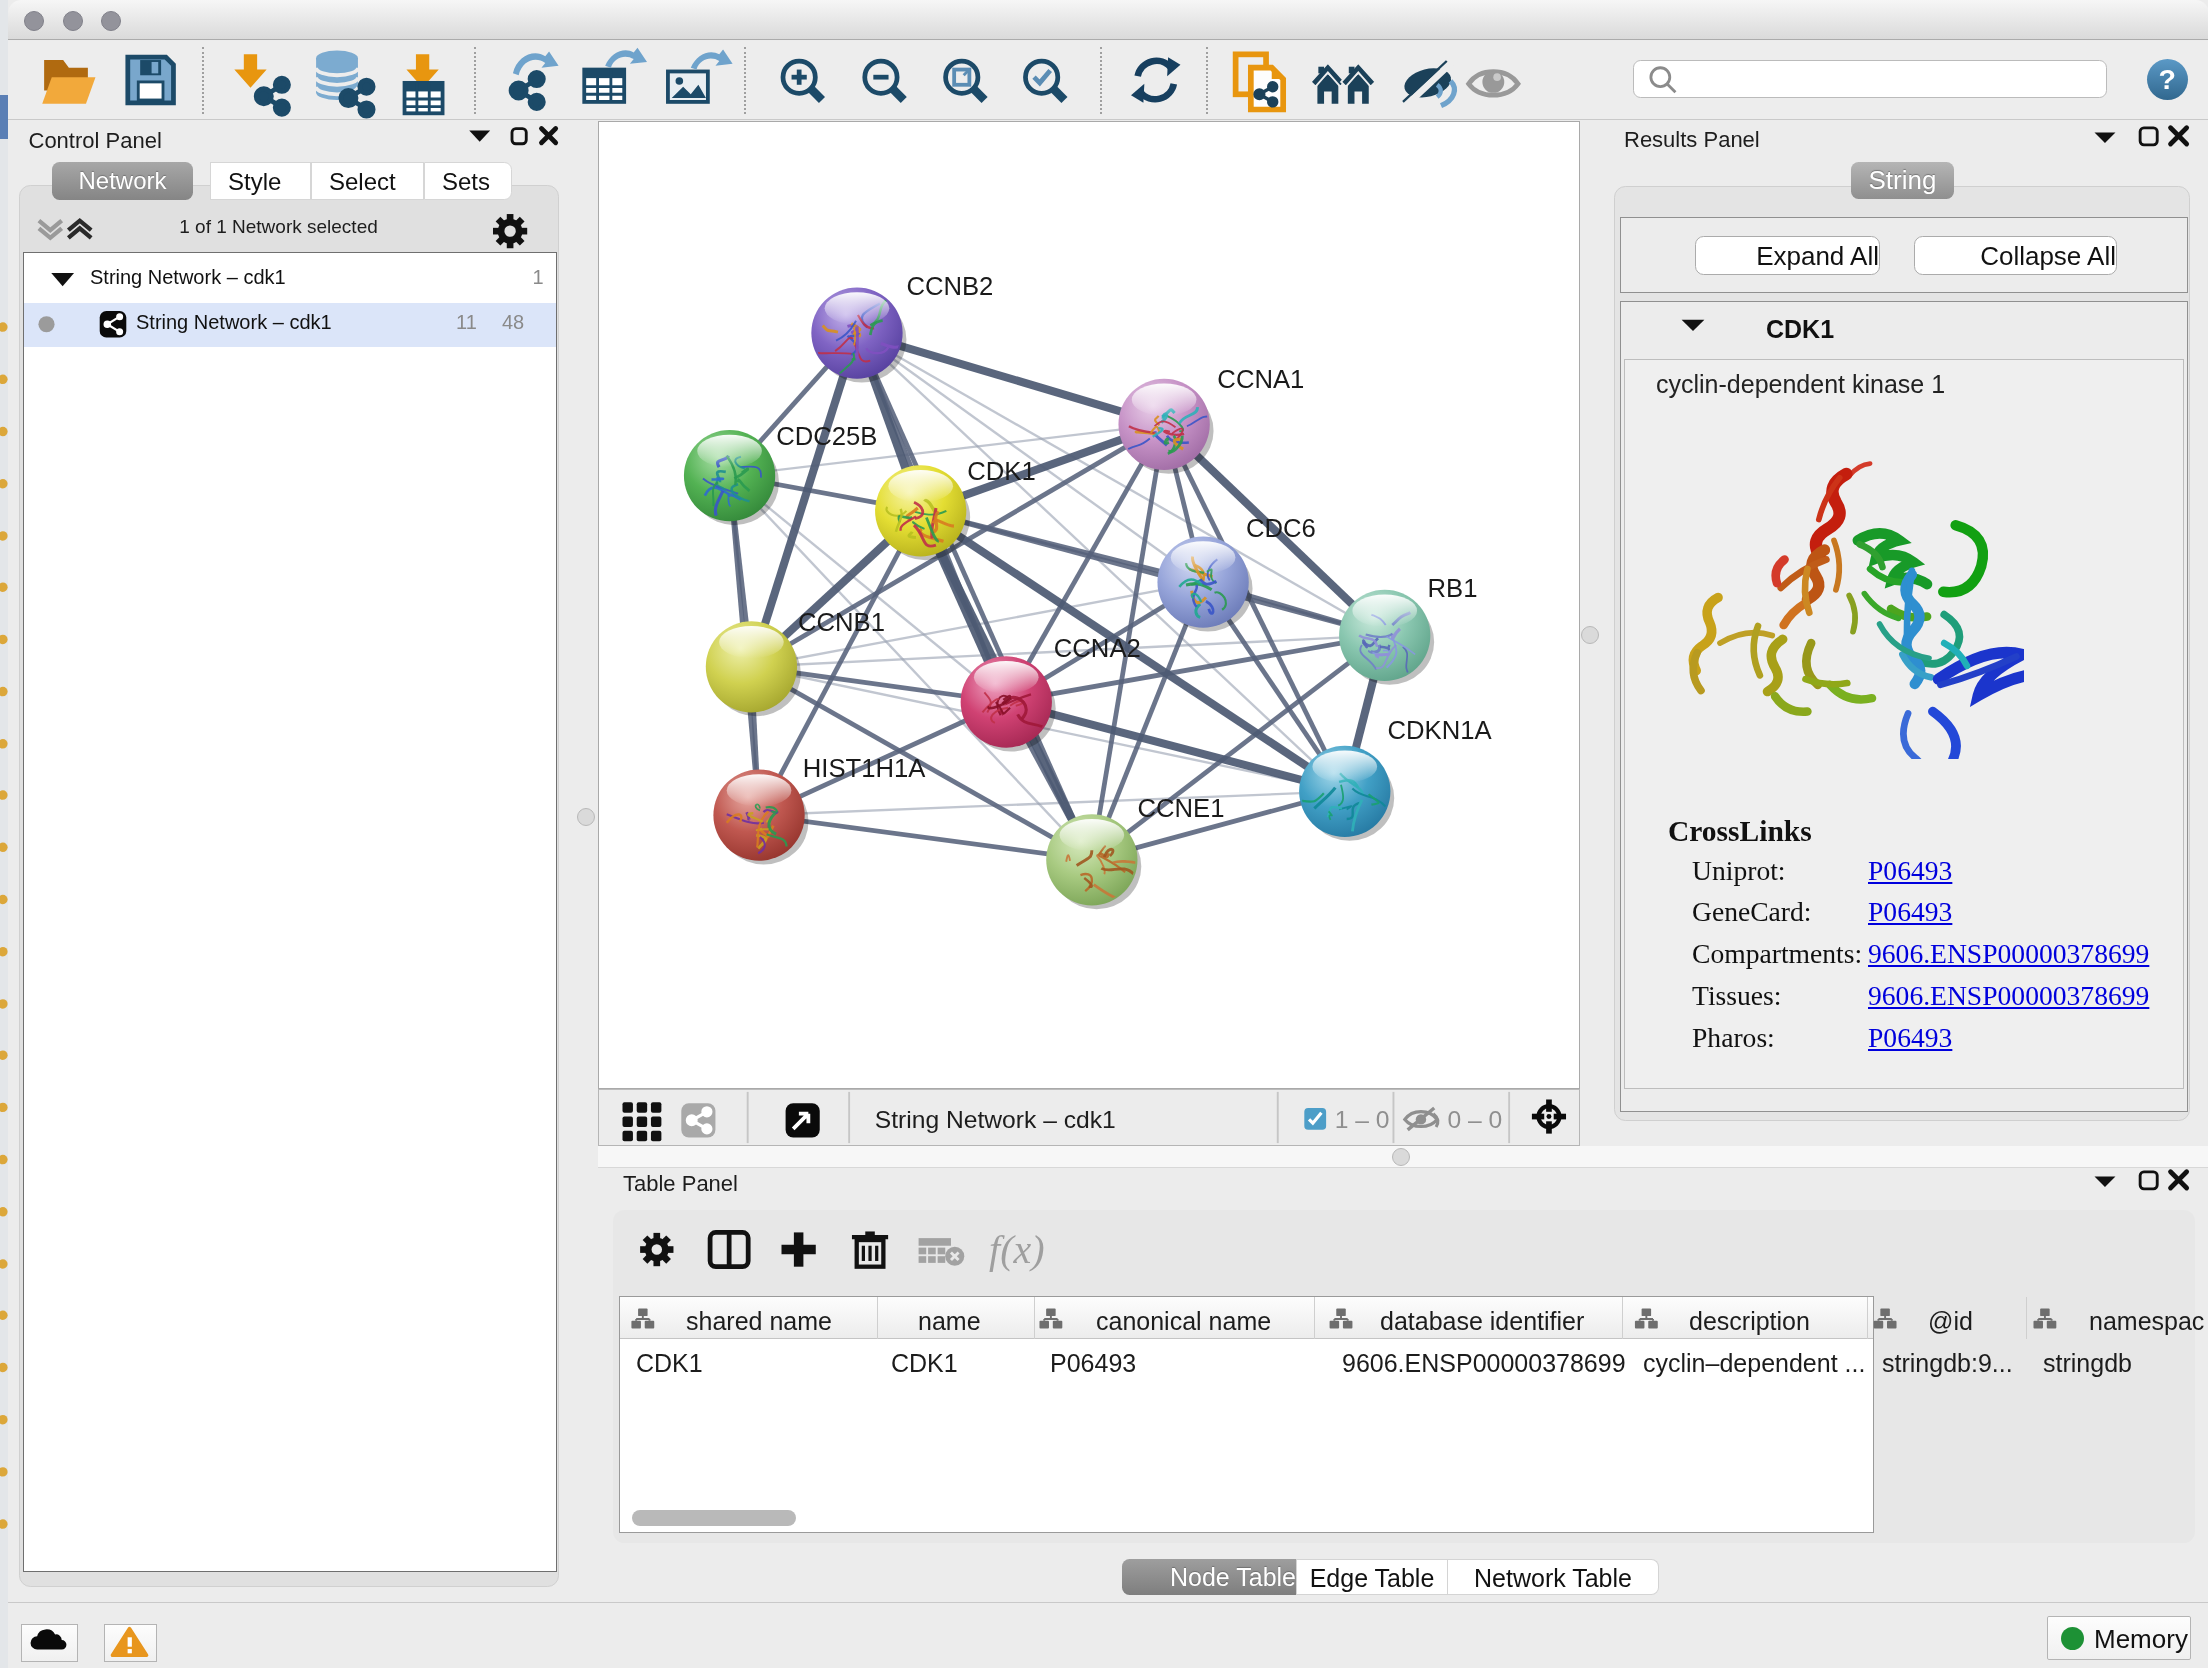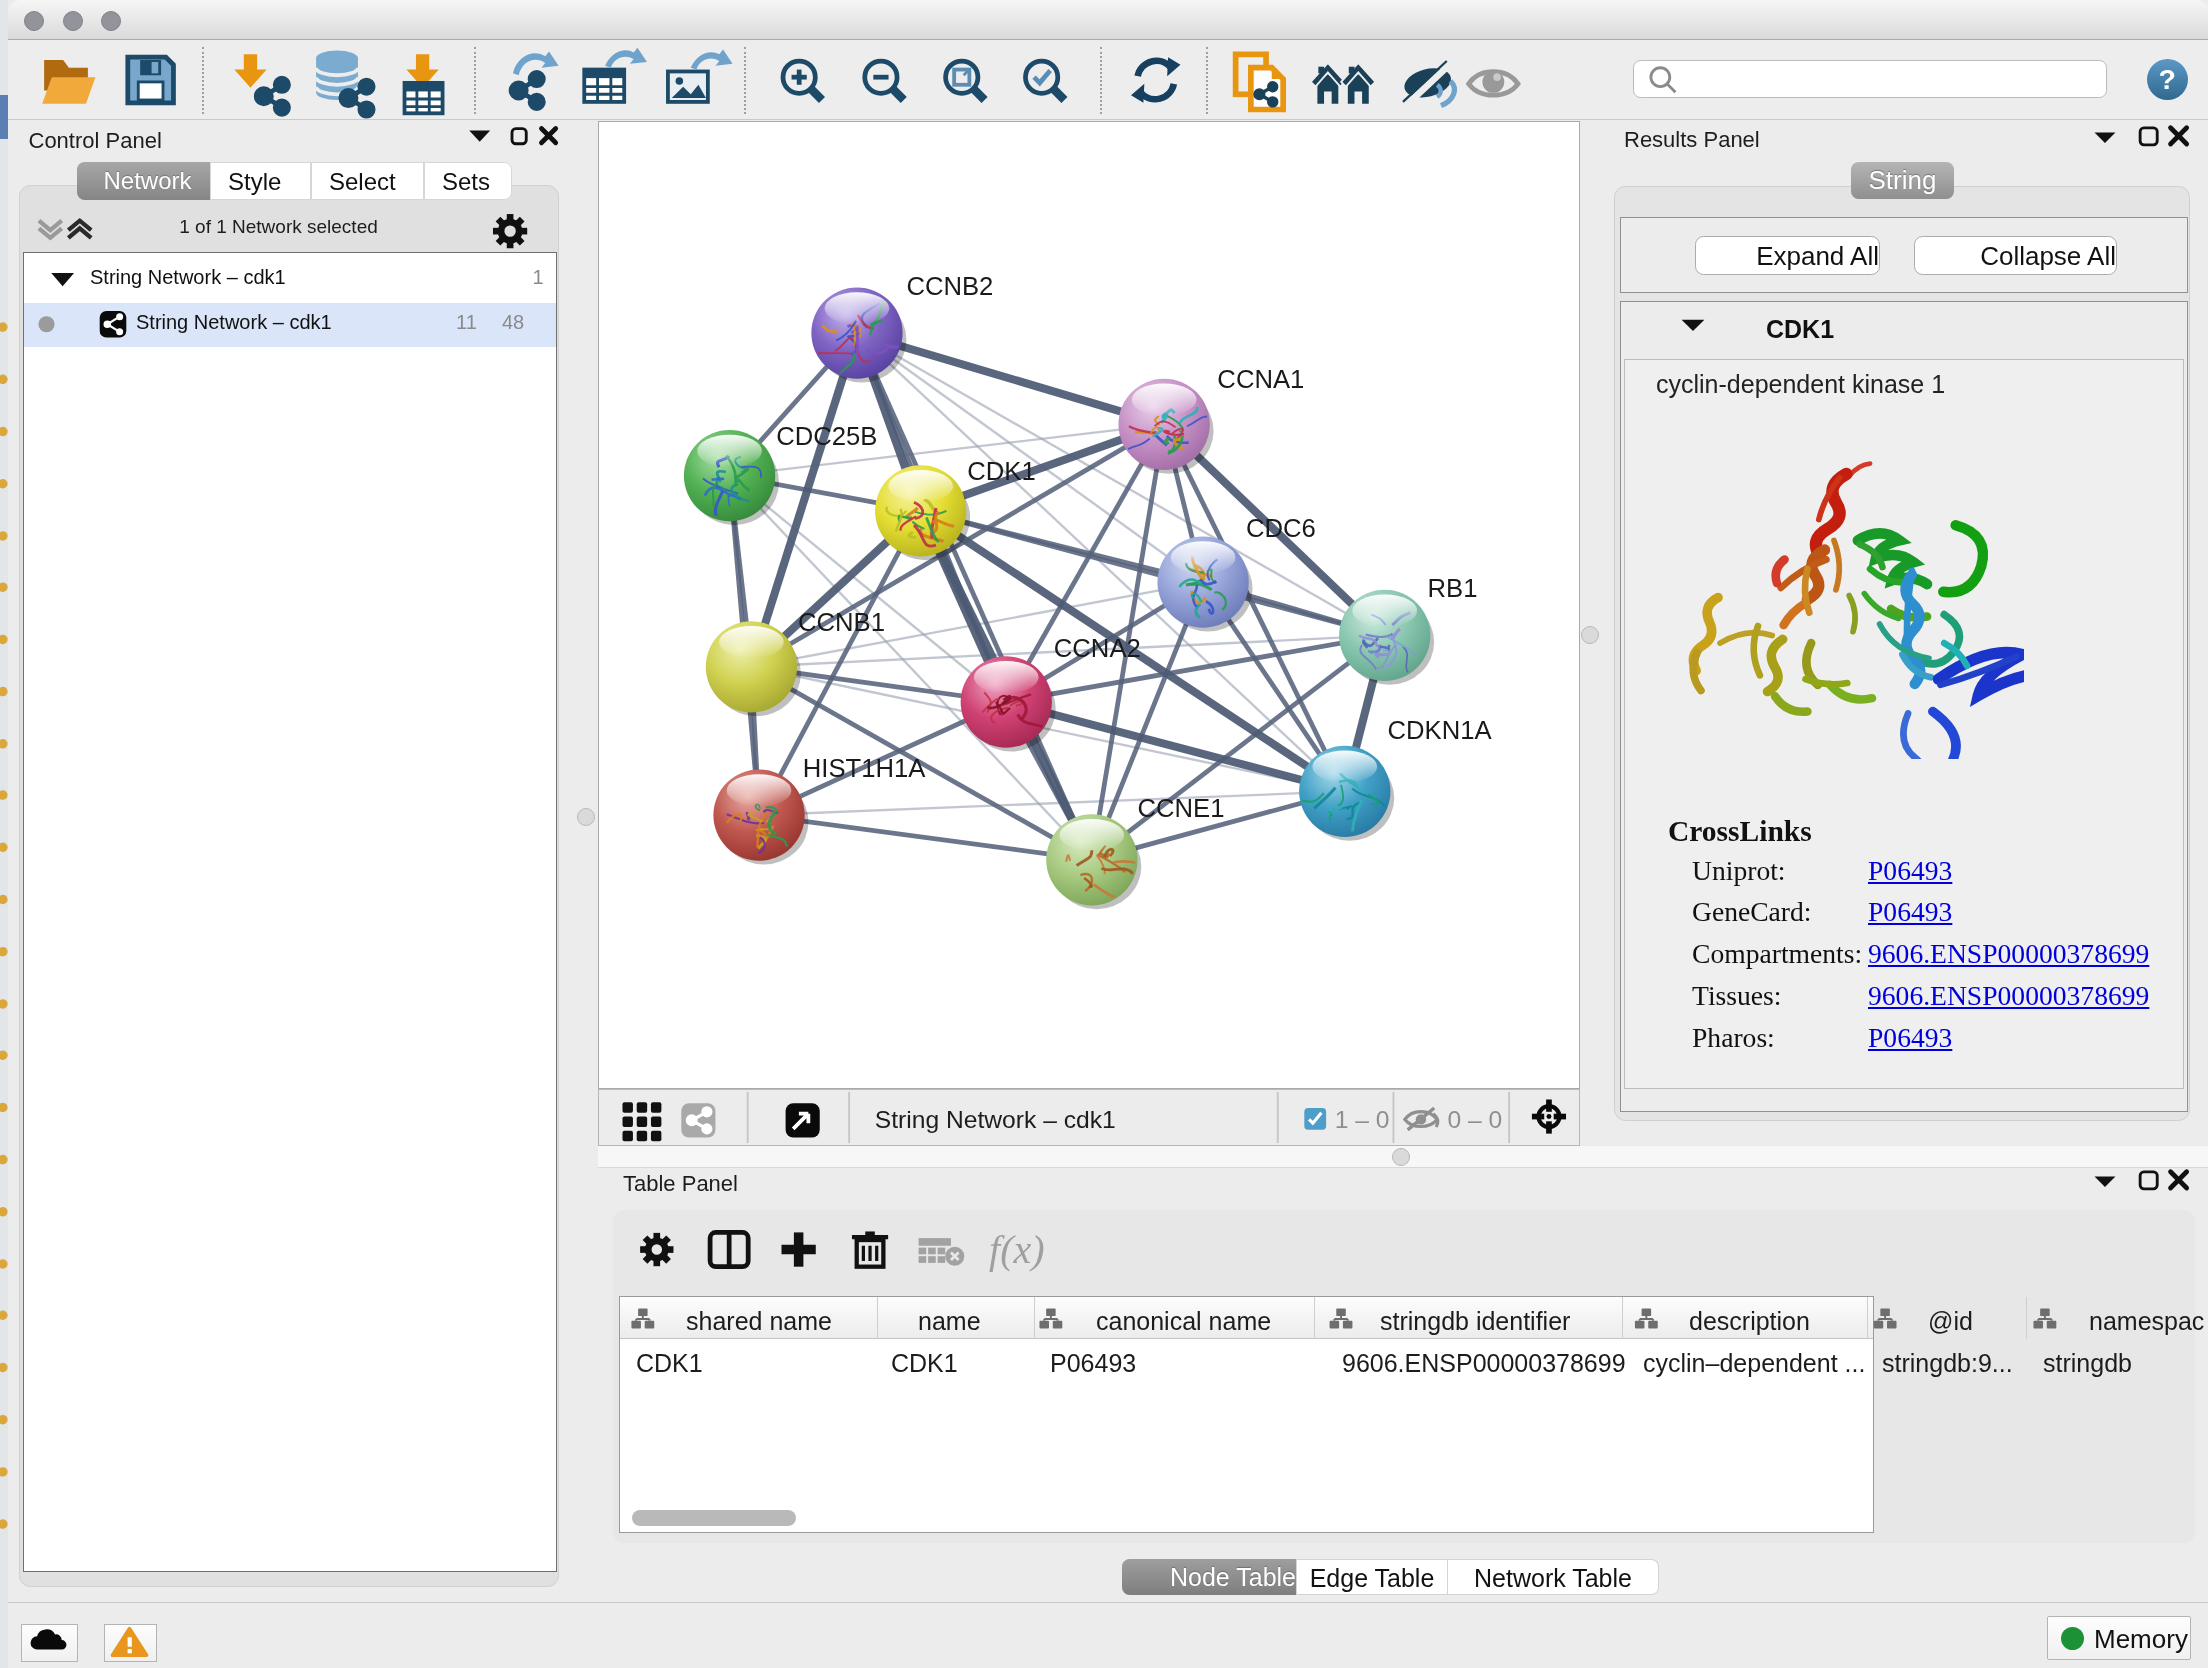--- a/index.html
+++ b/index.html
@@ -271,21 +271,21 @@
     <rect x="96" y="201" width="28" height="28" rx="7" fill="#0a0a0a"></rect>
     <g stroke="#fff" stroke-width="2.2" fill="#fff">
       <line x1="104" y1="215" x2="117" y2="207"></line>
         <line x1="104" y1="215" x2="117" y2="223"></line>
       <circle cx="104" cy="215" r="2.9"></circle>
         <circle cx="117" cy="207" r="2.6"></circle>
         <circle cx="117" cy="223" r="2.6"></circle>
     </g>
   </svg>
   <div id="cp-sub" class="abs"></div>
-  <div class="tabsel" style="left:77px; top:162px; width:141px; height:38px; line-height:38px;">Network</div>
+  <div class="tabsel" style="left:52px; top:162px; width:141px; height:38px; line-height:38px;">Network</div>
   <div class="tabun" style="left:210px; top:162px; width:101px; height:38px; line-height:38px; border-radius:0;">Style</div>
   <div class="tabun" style="left:311px; top:162px; width:113px; height:38px; line-height:38px; border-radius:0;">Select</div>
   <div class="tabun" style="left:424px; top:162px; width:88px; height:38px; line-height:38px; border-radius:0 7.6px 7.6px 0;">Sets</div>
   <div id="cp-selbar" class="abs">
       <div class="lbl">1 of 1 Network selected</div>
     </div>
   <div id="cp-list" class="abs">
     <div class="row1">
       <span style="position:absolute;left:66px;top:10.5px;font-size:20px;color:#111;">String Network – cdk1</span>
       <span style="position:absolute;right:12.4px;top:10.5px;font-size:20px;color:#8a8a8a;">1</span>
@@ -868,21 +868,21 @@
     <div id="tp-header">
       <div class="colsep" style="left:257px"></div>
       <div class="colsep" style="left:414px"></div>
       <div class="colsep" style="left:694px"></div>
       <div class="colsep" style="left:1002px"></div>
       <div class="colsep" style="left:1247px"></div>
       <div class="colsep" style="left:1406px"></div>
       <div class="hcell" style="left:66px">shared name</div>
       <div class="hcell" style="left:298px">name</div>
       <div class="hcell" style="left:476px">canonical name</div>
-      <div class="hcell" style="left:760px">stringdb identifier</div>
+      <div class="hcell" style="left:760px">database identifier</div>
       <div class="hcell" style="left:1069px">description</div>
       <div class="hcell" style="left:1308px">@id</div>
       <div class="hcell" style="left:1469px">namespac</div>
     </div>
     <svg style="position:absolute;left:0;top:0;" width="1579" height="42" viewBox="0 0 1660 44">
       <g fill="#6e6e6e">
         <g transform="translate(14,12)">
             <rect x="5" y="0" width="10" height="8" rx="1"></rect>
             <rect x="-2" y="13" width="10" height="8" rx="1"></rect>
             <rect x="12" y="13" width="10" height="8" rx="1"></rect>

